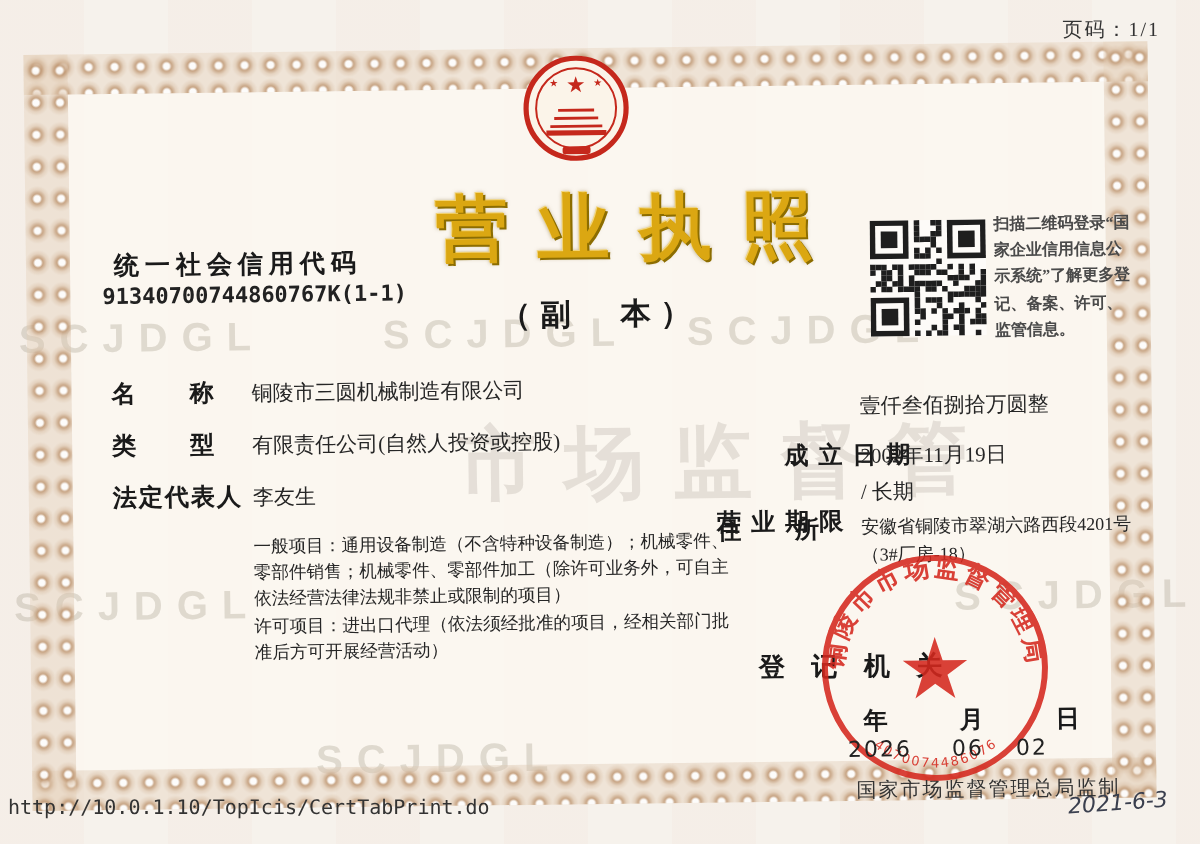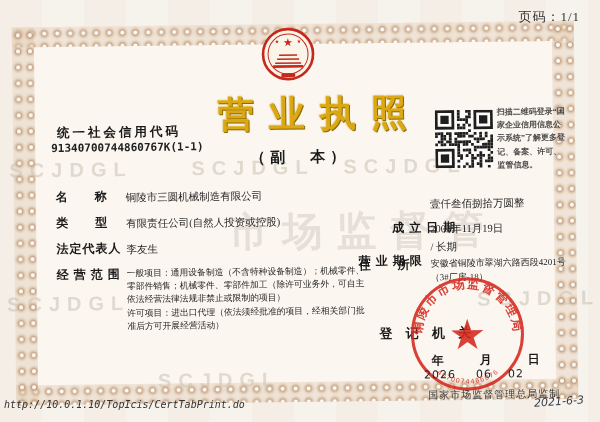--- a/index.html
+++ b/index.html
@@ -34,24 +34,24 @@
   .qr-caption{width:70px;font-size:8px;line-height:1.65;color:#4a4a4a;text-align:left;font-weight:bold;}
   .flabel{font-size:12px;font-weight:bold;letter-spacing:1px;color:#1a1a1a;white-space:nowrap;}
   .fvalue{font-size:10.5px;color:#262626;line-height:1.5;}
   .fvalue.small{font-size:8.8px;}
   .pre{white-space:pre-line;}
   .registry{font-size:13px;font-weight:bold;letter-spacing:5px;color:#1a1a1a;}
   .ymd{font-size:12px;font-weight:bold;letter-spacing:36px;color:#1a1a1a;white-space:nowrap;}
   .stamp-num{position:absolute;z-index:5;font-family:"DejaVu Sans","Liberation Sans",sans-serif;
       font-size:11px;color:#222;letter-spacing:1px;}
   .publisher{font-size:10px;letter-spacing:1px;color:#333;}
-  .page-label{position:absolute;top:8px;right:20px;z-index:6;font-size:13px;color:#333;letter-spacing:1px;}
+  .page-label{position:absolute;top:8px;right:20px;z-index:6;font-size:10px;color:#333;letter-spacing:1px;}
   .site-label{position:absolute;left:16px;top:392px;z-index:6;font-size:7px;color:#444;}
   .url{position:absolute;left:4px;top:399px;z-index:6;font-size:10px;color:#333;
-      font-family:"DejaVu Sans Mono","Liberation Mono",monospace;font-style:italic;}
+      font-family:"DejaVu Sans Mono","Liberation Mono",monospace;}
   .handwritten{position:absolute;left:534px;top:395px;z-index:7;font-size:11px;color:#3a3f4e;
       font-style:italic;transform:rotate(-4deg);font-family:"DejaVu Sans","Liberation Sans",sans-serif;}
   .seal{position:absolute;z-index:4;opacity:.88;}
   svg text{font-family:"DejaVu Sans","Liberation Sans",sans-serif;}
 </style>
 </head>
 <body>
 
 <div class="canvas">
 
@@ -235,21 +235,20 @@
 
     <div class="abs flabel" style="left:50px;top:168px;">名　　称</div>
     <div class="abs fvalue" style="left:120px;top:170px;width:230px;">铜陵市三圆机械制造有限公司</div>
 
     <div class="abs flabel" style="left:50px;top:194px;">类　　型</div>
     <div class="abs fvalue" style="left:120px;top:196px;width:230px;">有限责任公司(自然人投资或控股)</div>
 
     <div class="abs flabel" style="left:50px;top:220px;">法定代表人</div>
     <div class="abs fvalue" style="left:120px;top:222px;width:230px;">李友生</div>
 
-    <div class="abs flabel" style="left:50px;top:246px;">经 营 范 围</div>
     <div class="abs fvalue small pre" style="left:120px;top:247px;width:238px;">一般项目：通用设备制造（不含特种设备制造）；机械零件、零部件销售；机械零件、零部件加工（除许可业务外，可自主依法经营法律法规非禁止或限制的项目）
 许可项目：进出口代理（依法须经批准的项目，经相关部门批准后方可开展经营活动）</div>
 
     <div class="abs fvalue" style="left:424px;top:180px;width:150px;">壹仟叁佰捌拾万圆整</div>
 
     <div class="abs flabel" style="left:352px;top:203px;margin-left:34px;">成 立 日 期</div>
     <div class="abs fvalue" style="left:424px;top:205px;width:150px;">2002年11月19日</div>
 
     <div class="abs flabel" style="left:352px;top:236px;">营 业 期 限</div>
     <div class="abs fvalue" style="left:424px;top:223px;width:150px;">/ 长期</div>

